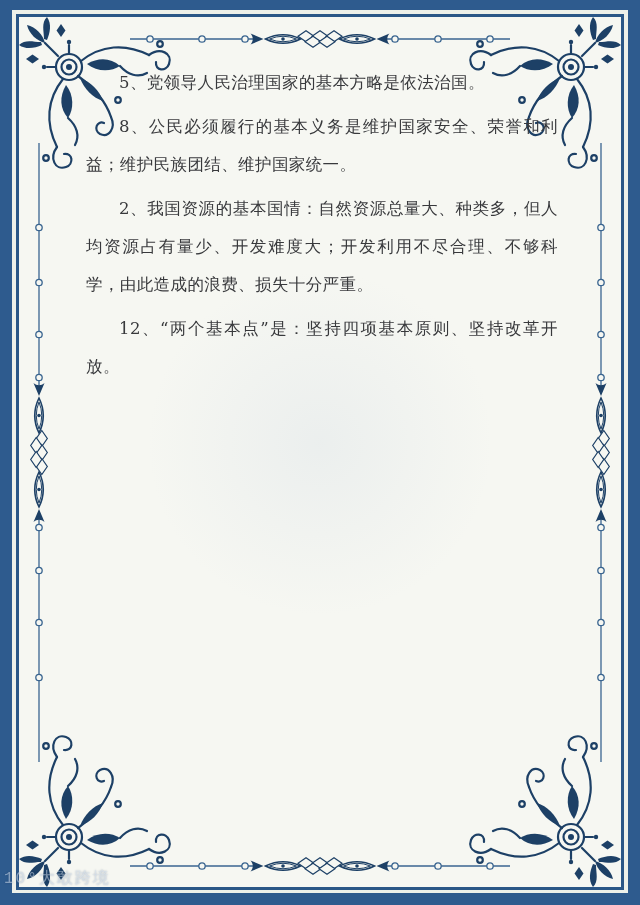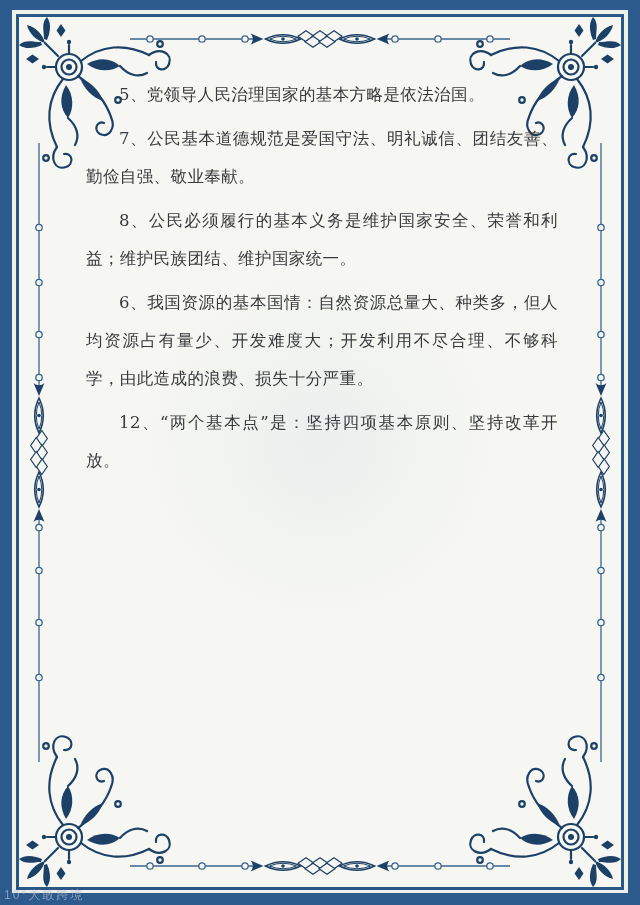--- a/index.html
+++ b/index.html
@@ -21,32 +21,32 @@
   .corner.tr{right:17px;top:15px;transform:scaleX(-1);}
   .corner.bl{left:17px;bottom:16px;transform:scaleY(-1);}
   .corner.br{right:17px;bottom:16px;transform:scale(-1,-1);}
   .rule-h{position:absolute;left:130px;width:380px;height:20px;}
   .rule-h.top{top:29px;}
   .rule-h.bottom{bottom:29px;}
   .rule-v{position:absolute;top:140px;width:20px;height:625px;}
   .rule-v.left{left:29px;}
   .rule-v.right{right:29px;}
   .doc{
-    position:absolute;left:86px;top:76px;width:472px;
+    position:absolute;left:86px;top:64px;width:472px;
   }
   .doc p{
     margin:0 0 6px 0;
     font-size:16.5px;line-height:38px;
     text-indent:2em;text-align:justify;
     color:#38393c;letter-spacing:0.4px;
   }
   .watermark{
-    position:absolute;left:4px;bottom:1px;
-    font-family:Liberation Sans, sans-serif;
-    font-size:12px;letter-spacing:2px;
+    position:absolute;left:4px;bottom:16px;
+    font-family:Liberation Mono, monospace;
+    font-size:16px;letter-spacing:2px;
     color:rgba(226,236,248,0.5);
     text-shadow:0 0 2px rgba(20,50,90,0.35);
   }
   .defs-hidden{position:absolute;width:0;height:0;overflow:hidden;}
 </style>
 </head>
 <body>
 
 <svg class="defs-hidden" aria-hidden="true">
   <defs>
@@ -145,19 +145,18 @@
     </g>
   </svg>
 <svg class="rule-v right" viewBox="0 0 20 625" width="20" height="625">
     <g transform="translate(20,0) rotate(90)">
       <use href="#rule-line"></use>
     </g>
   </svg>
 
 <div class="doc">
   <p>5、党领导人民治理国家的基本方略是依法治国。</p>
-  <p>7、公民基本道德规范是爱国守法、明礼诚信、团结友善、勤俭自强、敬业奉献。</p>
   <p>8、公民必须履行的基本义务是维护国家安全、荣誉和利益；维护民族团结、维护国家统一。</p>
-  <p>6、我国资源的基本国情：自然资源总量大、种类多，但人均资源占有量少、开发难度大；开发利用不尽合理、不够科学，由此造成的浪费、损失十分严重。</p>
+  <p>2、我国资源的基本国情：自然资源总量大、种类多，但人均资源占有量少、开发难度大；开发利用不尽合理、不够科学，由此造成的浪费、损失十分严重。</p>
   <p>12、“两个基本点”是：坚持四项基本原则、坚持改革开放。</p>
 </div>
 
 <div class="watermark">10°大敢跨境</div>
 
 </body></html>

